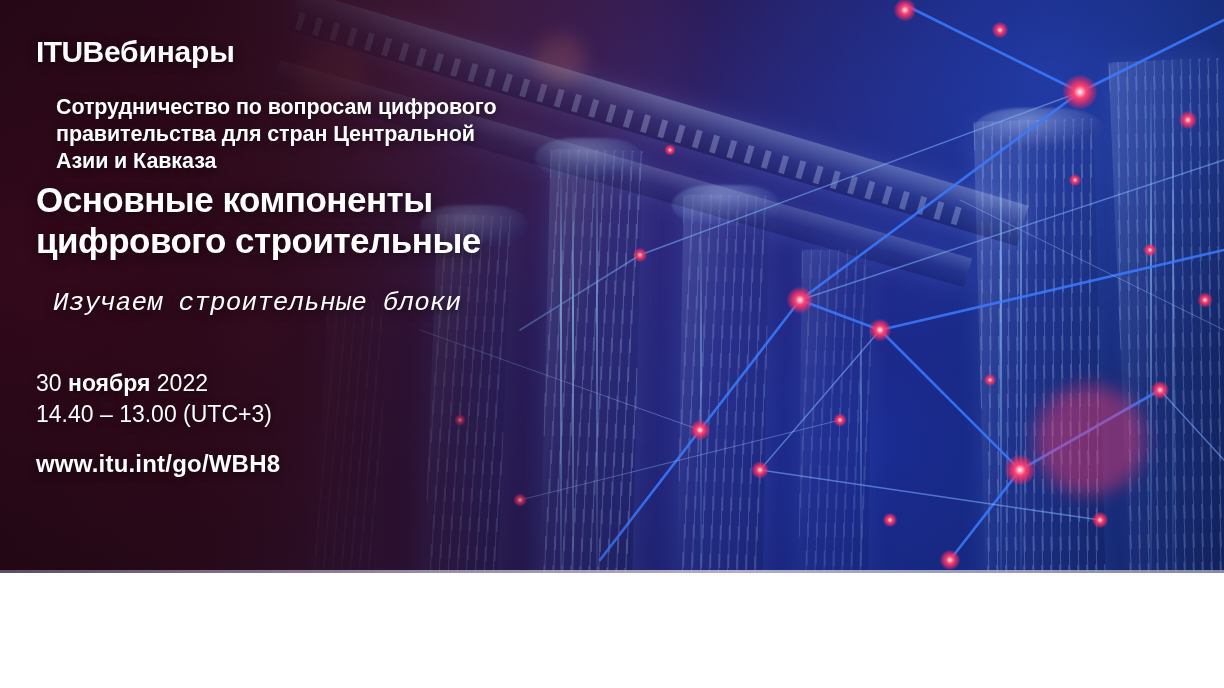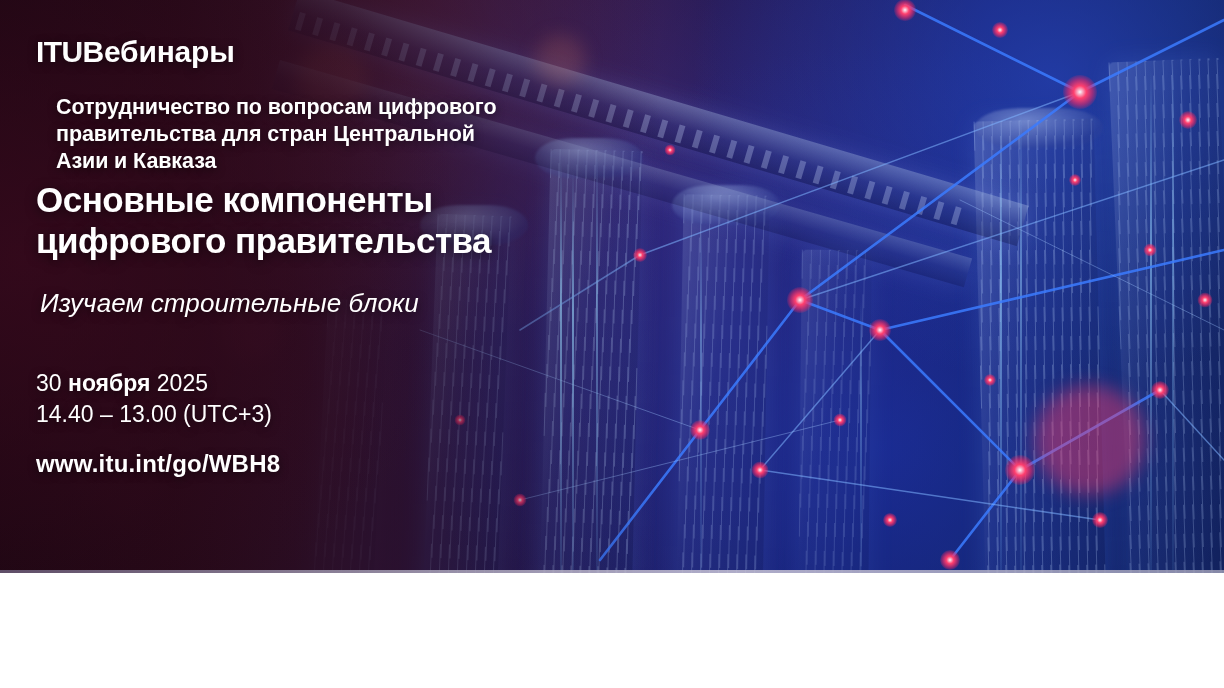--- a/index.html
+++ b/index.html
@@ -81,22 +81,22 @@
            text-shadow:0 2px 10px rgba(0,0,0,.55); white-space:nowrap; }
   .brand .itu { font-weight:bold; letter-spacing:-.6px; }
   .brand .wb  { font-weight:bold; }
 
   .kicker { position:absolute; top:94px; left:0; width:470px; font-size:21.5px; font-weight:bold;
             line-height:1.26; letter-spacing:-.1px; text-shadow:0 2px 9px rgba(0,0,0,.55);margin-left:20px; }
 
   .headline { position:absolute; top:180px; left:0; width:560px; font-size:35px; font-weight:bold;
               line-height:1.17; letter-spacing:-.5px; text-shadow:0 2px 12px rgba(0,0,0,.6); }
 
-  .tagline { position:absolute; top:288px; left:4px; font-size:26px; font-style:italic; font-weight:400;
-             letter-spacing:.1px; text-shadow:0 2px 10px rgba(0,0,0,.55); white-space:nowrap; }
+  .tagline { position:absolute; top:288px; left:17px; font-size:26px; font-style:italic; font-weight:400;
+             letter-spacing:.1px; text-shadow:0 2px 10px rgba(0,0,0,.55); white-space:nowrap;font-family:Liberation Mono, monospace; }
 
   .when { position:absolute; top:368px; left:0; font-size:23px; line-height:1.33;
           text-shadow:0 2px 9px rgba(0,0,0,.55); white-space:nowrap; }
   .when b { font-weight:bold; }
 
   .weburl { position:absolute; top:450px; left:0; font-size:24px; font-weight:700; letter-spacing:.2px;
             text-shadow:0 2px 9px rgba(0,0,0,.55); white-space:nowrap; }
 
   
   .footer { position:absolute; left:0; top:573px; width:1224px; height:115px; background:#fff; }
@@ -202,26 +202,26 @@
   </div>
 
   <div class="copy">
 
     <div class="brand">
       <span class="itu">ITU</span><span class="wb">Вебинары</span>
     </div>
 
     <div class="kicker">Сотрудничество по вопросам цифрового правительства для стран Центральной Азии и Кавказа</div>
 
-    <h1 class="headline">Основные компоненты цифрового правительства</h1>
+    <h1 class="headline">Основные компоненты цифрового строительные</h1>
 
     <div class="tagline">Изучаем строительные блоки</div>
 
     <div class="when">
-      <div><span>30 </span><b>ноября</b><span> 2025</span></div>
+      <div><span>30 </span><b>ноября</b><span> 2022</span></div>
       <div>14.40 – 13.00 (UTC+3)</div>
     </div>
 
     <div class="weburl">www.itu.int/go/WBH8</div>
   </div>
 
   <div class="footer">
 
     
     

